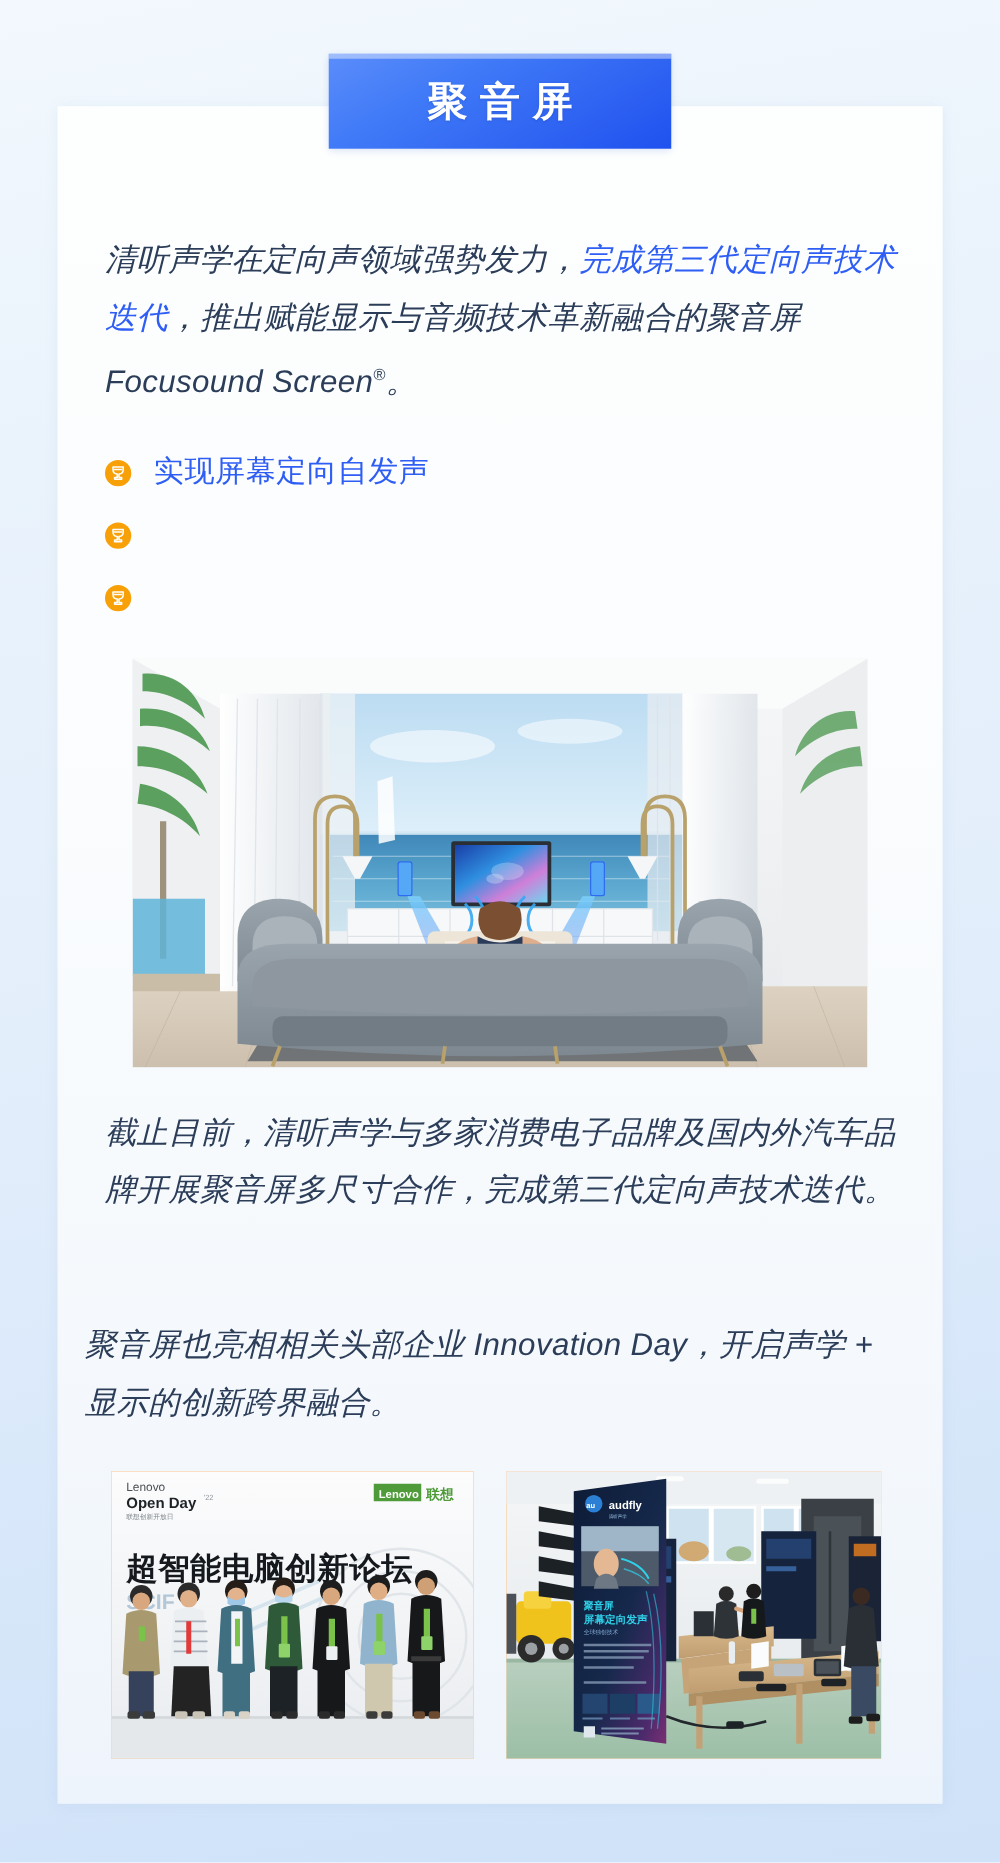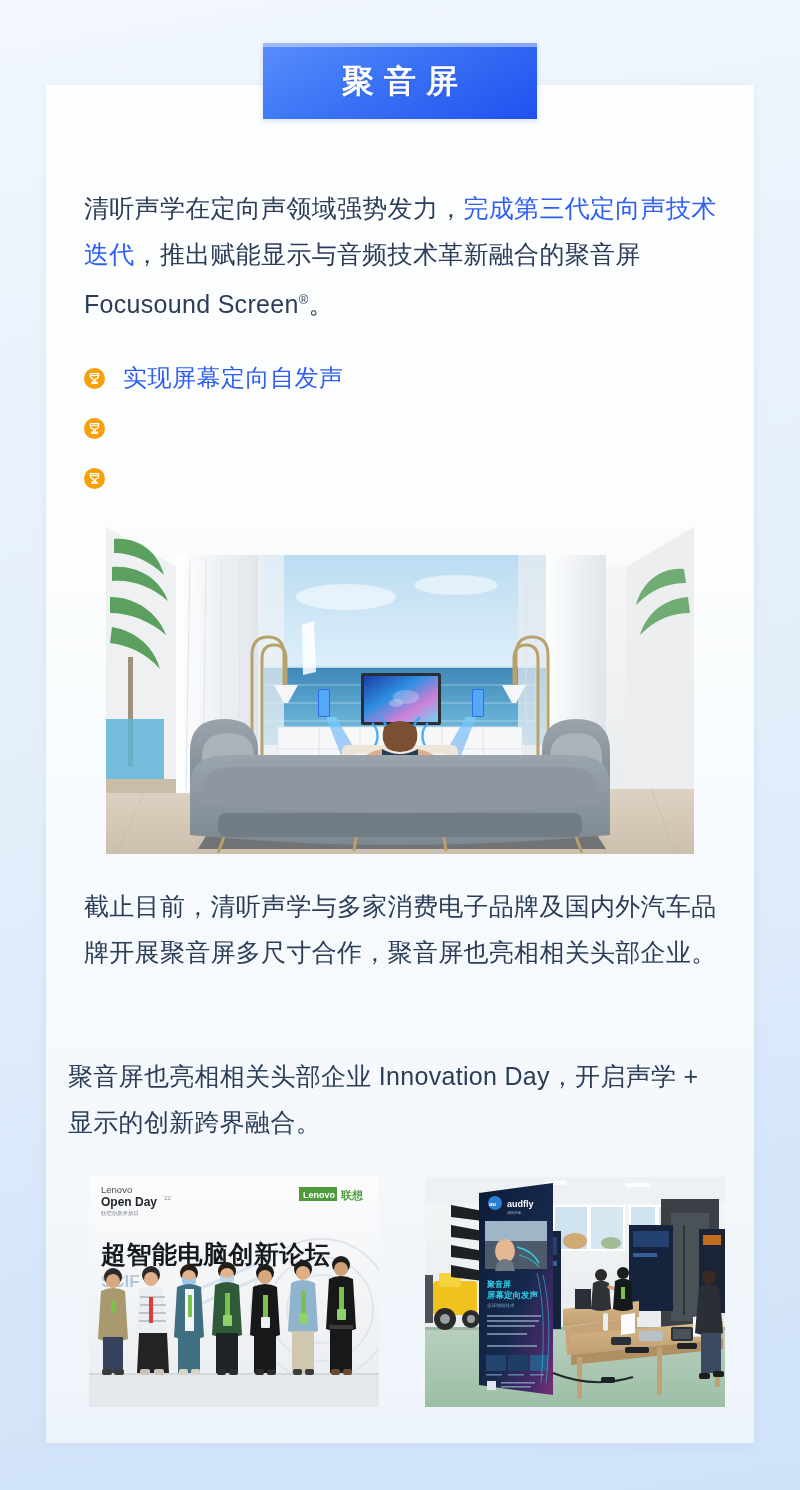--- a/index.html
+++ b/index.html
@@ -34,20 +34,21 @@
     position:absolute;left:46px;top:85px;width:708px;height:1358px;
     background:linear-gradient(180deg,#fdfefe 0%,#fbfdfe 35%,#f4f8fc 78%,#eef4fb 100%);
     box-shadow:0 1px 10px rgba(120,150,190,.10);
   }
   .card-inner{position:absolute;left:0;top:0;right:0;bottom:0;padding:0 38px;box-sizing:border-box;}
 
   
   .para{
     color:#2b3d58;font-size:25px;line-height:46px;letter-spacing:.3px;
     margin:0;
+    font-style:italic;
   }
   .para .hl{color:#2f5ef4;}
   .para sup{font-size:13px;vertical-align:super;}
 
   .p1{position:absolute;left:84px;top:185px;width:640px;}
   .p2{position:absolute;left:84px;top:883px;width:640px;}
   .p3{position:absolute;left:68px;top:1053px;width:640px;}
 
   
   .bullets{position:absolute;left:84px;top:355px;width:640px;}
@@ -64,21 +65,21 @@
   .hero{
     position:absolute;left:106px;top:527px;width:588px;height:327px;
     overflow:hidden;background:#eef1f4;
   }
   .hero svg{display:block;width:588px;height:327px;}
 
   
   .photo-row{position:absolute;left:89px;top:1177px;width:622px;height:230px;}
   .photo{position:absolute;top:0;height:230px;overflow:hidden;background:#fdba74;}
   .photo-left{left:0;width:290px;}
-  .photo-right{left:336px;width:300px;}
+  .photo-right{left:316px;width:300px;}
   .photo svg{display:block;}
 </style>
 </head>
 <body>
 
 <div class="page">
 
   <div class="title-banner">
     <span class="title-text">聚音屏</span>
   </div>
@@ -295,21 +296,21 @@
       <rect x="112" y="286" width="364" height="24" rx="8" fill="#727c85"></rect>
       <g stroke="#b9a16c" stroke-width="3">
         <line x1="118" y1="310" x2="112" y2="326"></line>
           <line x1="470" y1="310" x2="476" y2="326"></line>
         <line x1="250" y1="310" x2="248" y2="324"></line>
           <line x1="338" y1="310" x2="340" y2="324"></line>
       </g>
     </svg>
   </div>
 
-  <p class="para p2">截止目前，清听声学与多家消费电子品牌及国内外汽车品牌开展聚音屏多尺寸合作，聚音屏也亮相相关头部企业。</p>
+  <p class="para p2">截止目前，清听声学与多家消费电子品牌及国内外汽车品牌开展聚音屏多尺寸合作，完成第三代定向声技术迭代。</p>
 
   <p class="para p3">聚音屏也亮相相关头部企业 Innovation Day，开启声学 + 显示的创新跨界融合。</p>
 
   <div class="photo-row">
 
     <div class="photo photo-left">
       <svg width="290" height="230" viewBox="0 0 290 230" xmlns="http://www.w3.org/2000/svg">
         <defs>
           <linearGradient id="bdG" x1="0" y1="0" x2="0" y2="1">
             <stop offset="0" stop-color="#fcfcfd"></stop>

